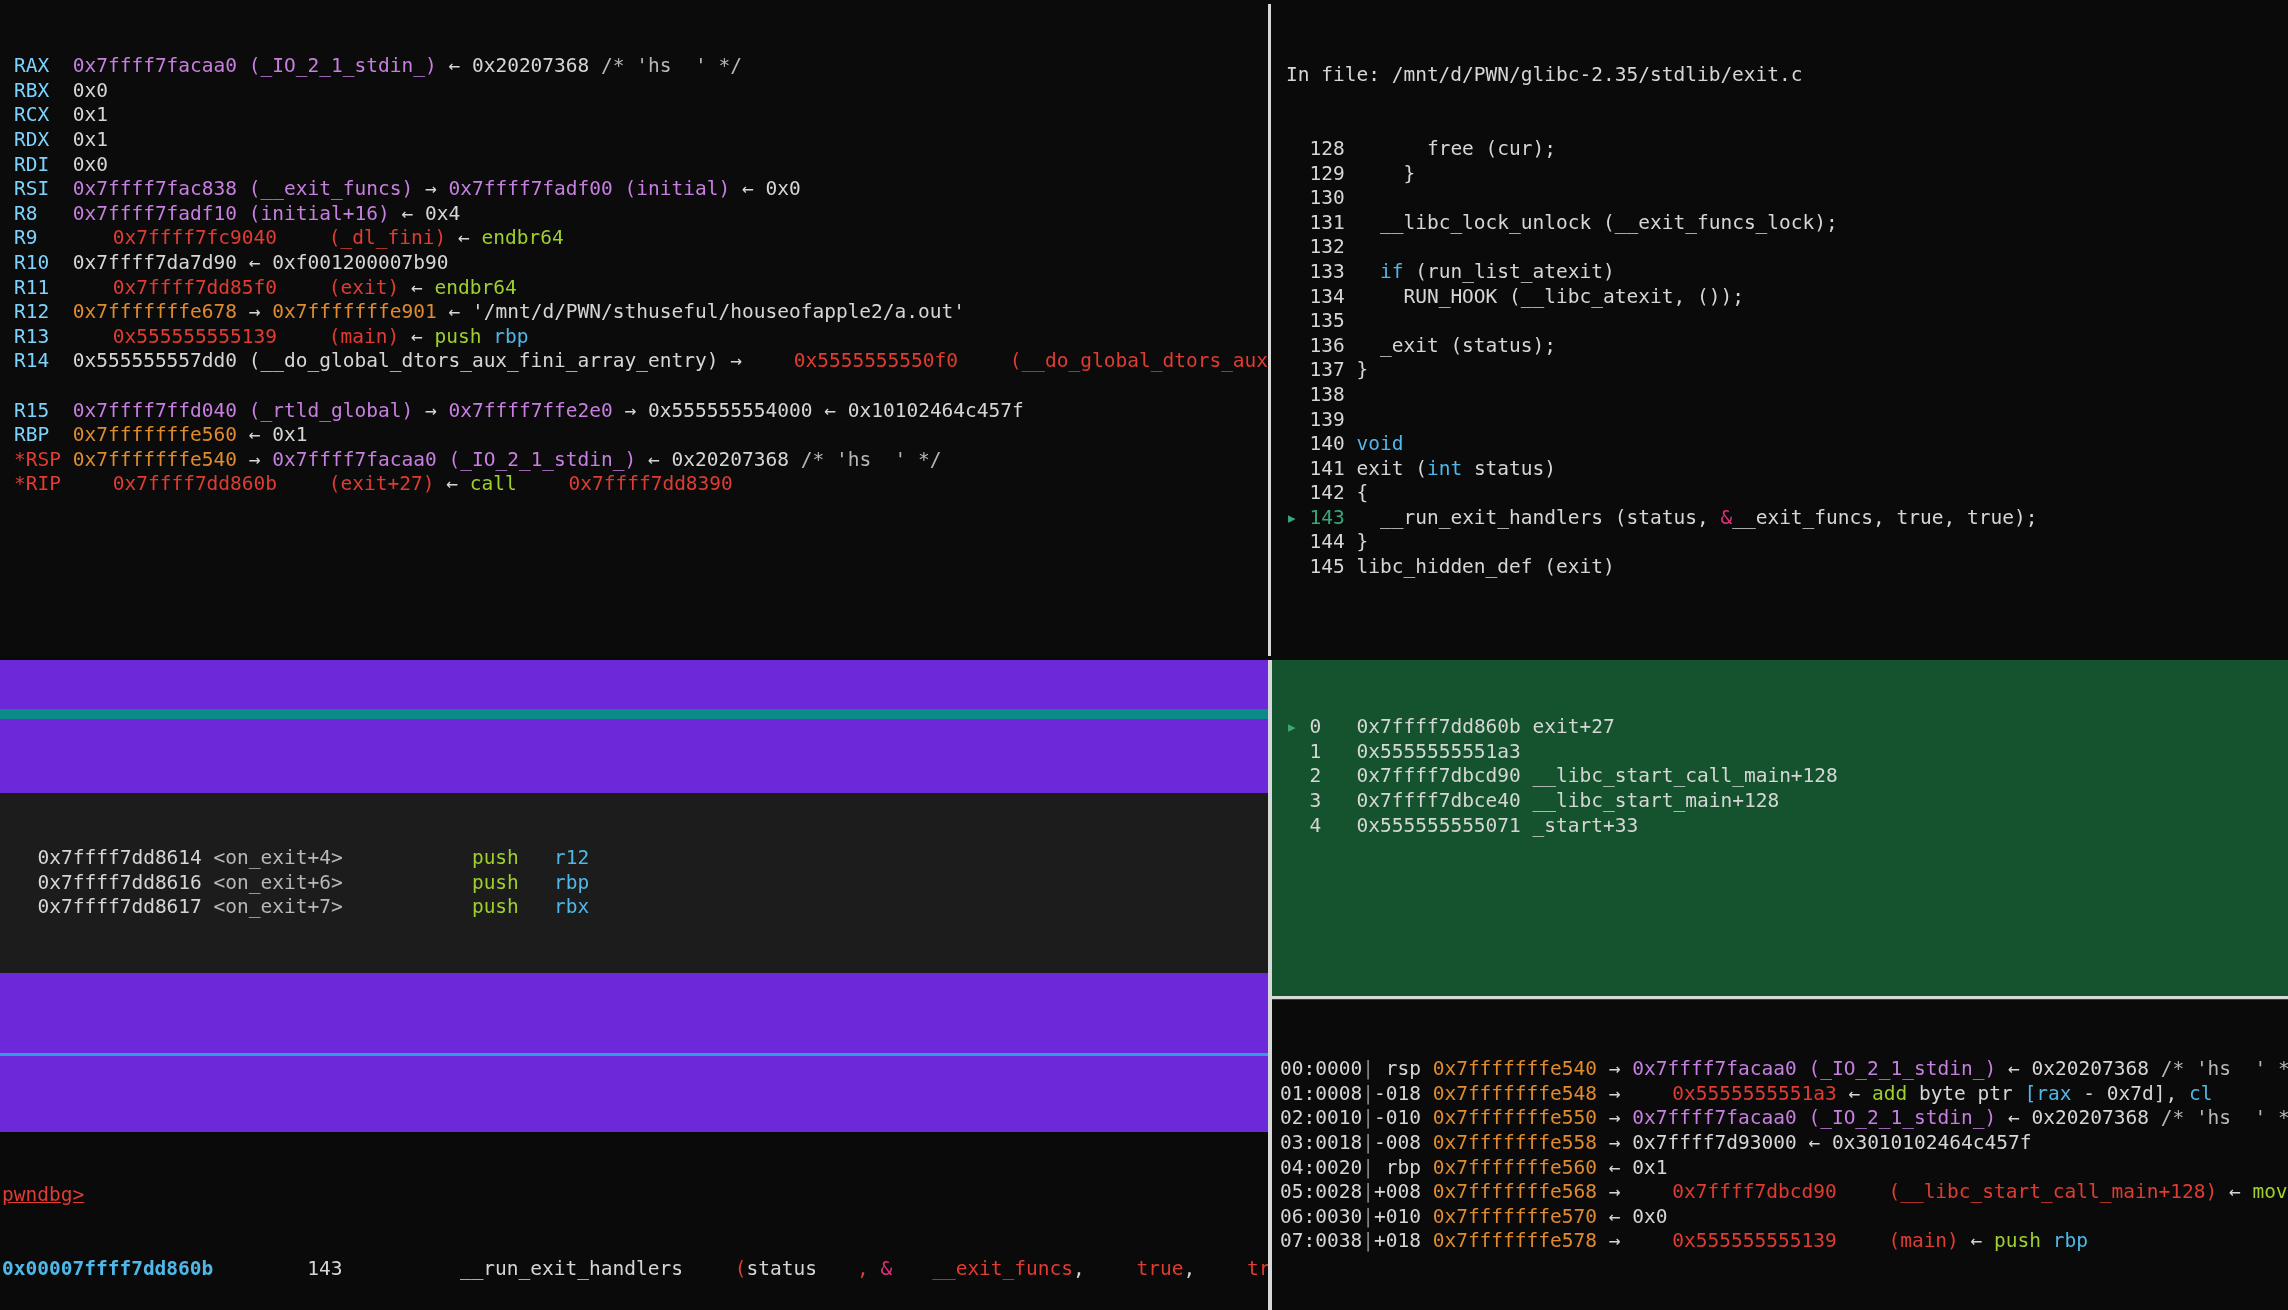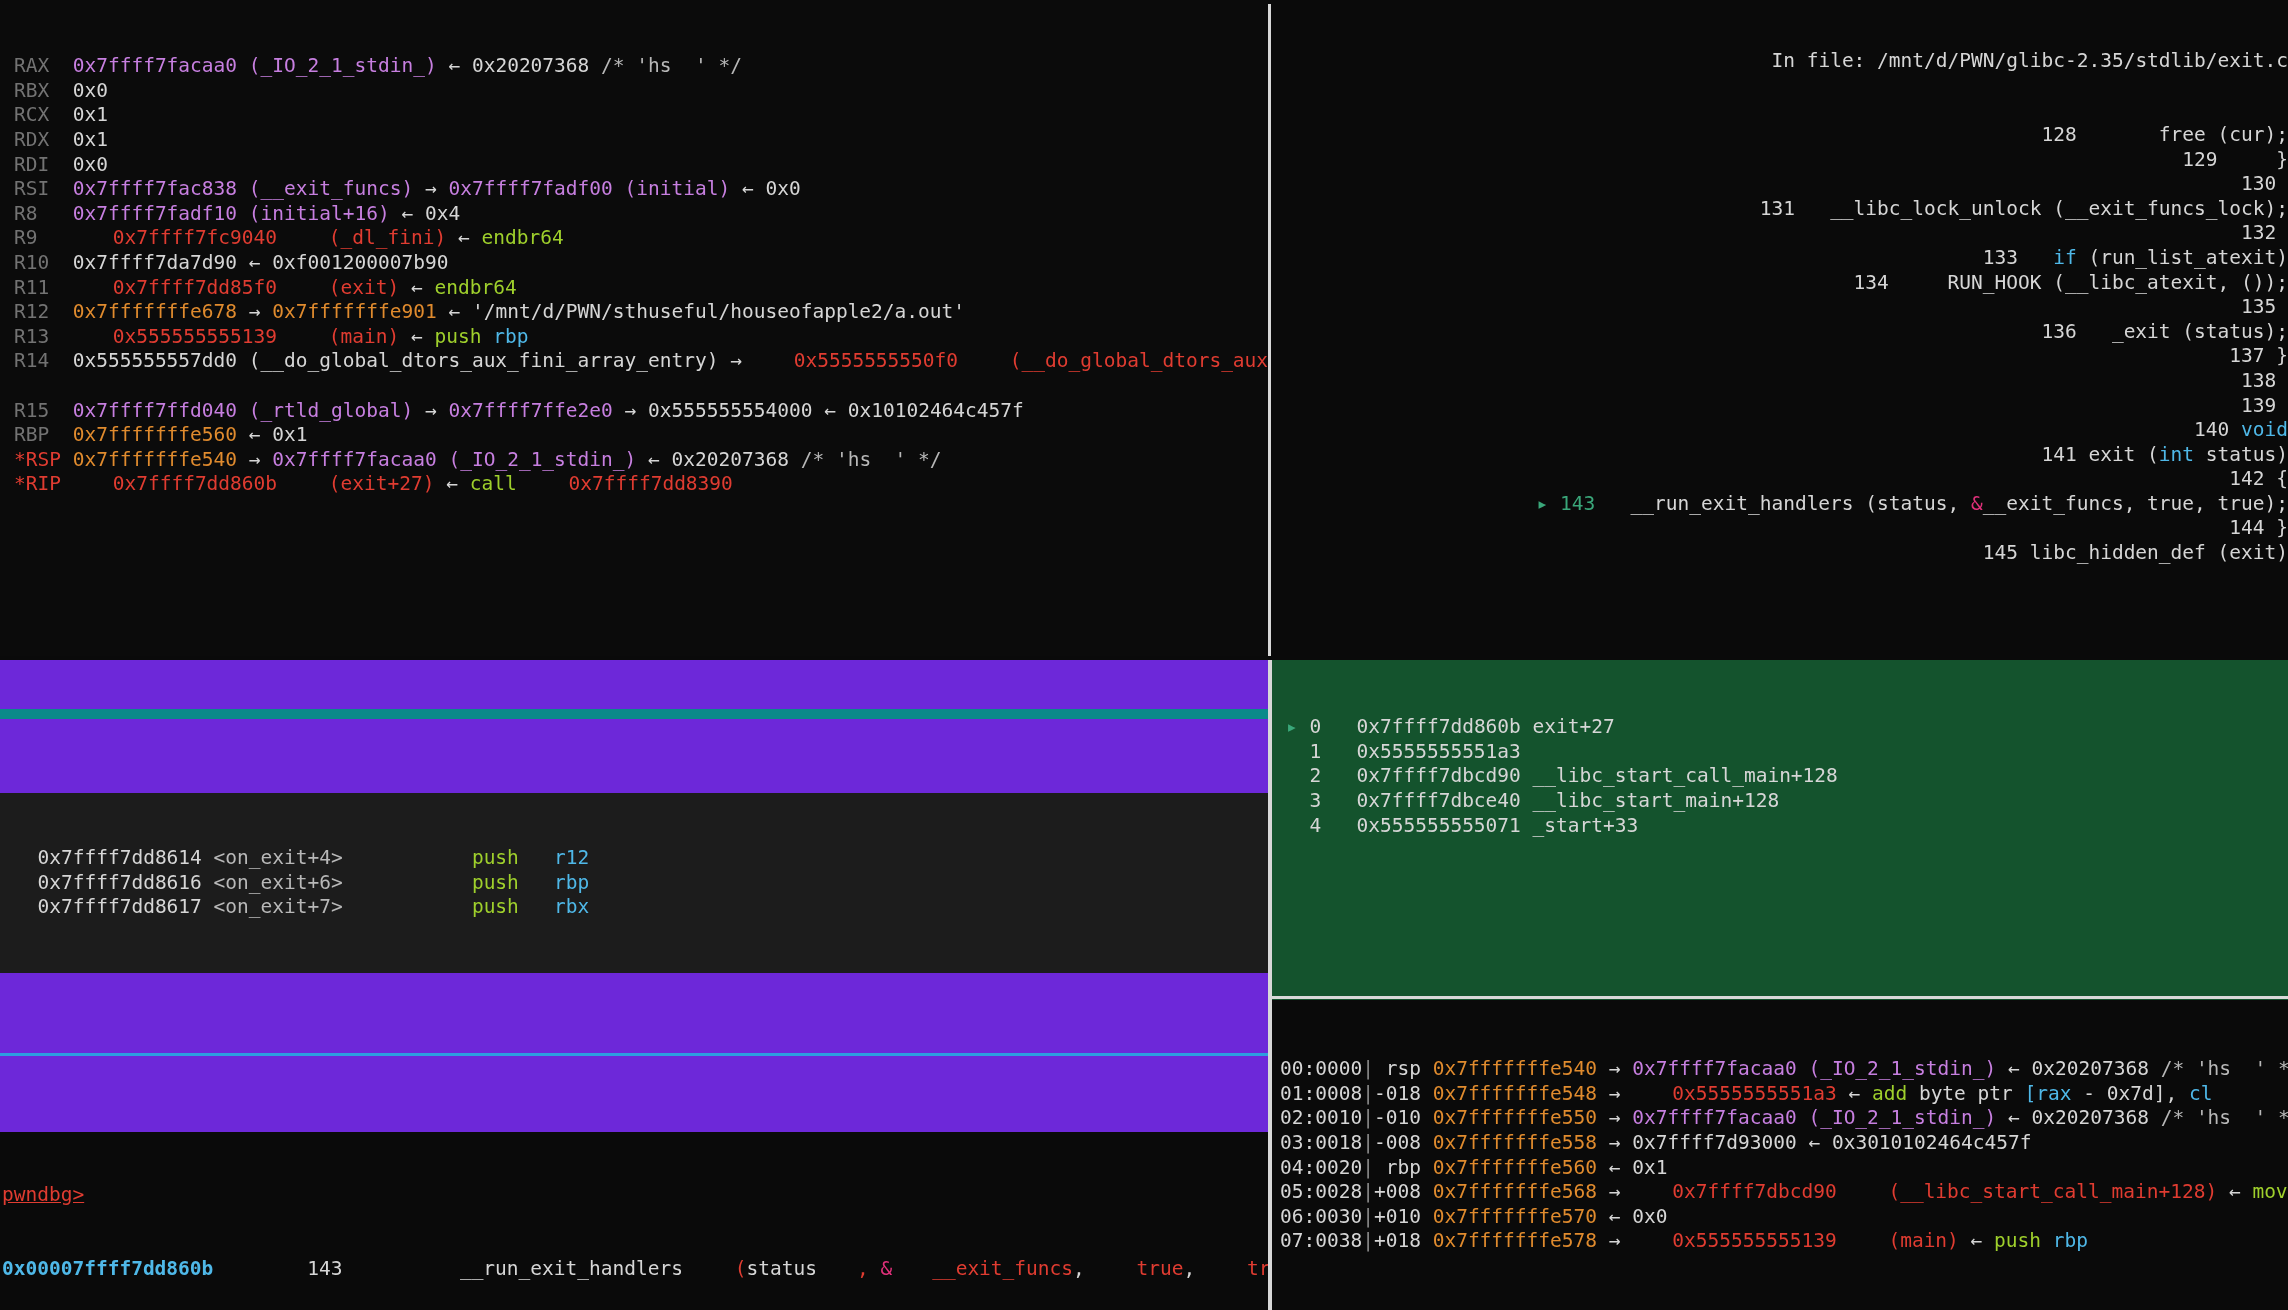--- a/index.html
+++ b/index.html
@@ -10,38 +10,38 @@
     line-height:24.6px;
     color:#d6d6d6;
     overflow:hidden;
   }
   .screen{position:relative;width:2288px;height:1310px;background:#0a0a0a;}
 
   
   .pane{position:absolute;box-sizing:border-box;overflow:hidden;white-space:pre;}
 
   #regs-pane   {left:0;   top:0;    width:1268px;height:656px;background:#0b0b0b;padding:5px 0 0 14px;}
-  #src-pane    {left:1272px;top:0;  width:1016px;height:656px;background:#0a0a0a;padding:0 0 0 14px;text-align:right;}
+  #src-pane    {left:1272px;top:0;  width:1016px;height:656px;background:#0a0a0a;padding:14px 0 0 14px;}
   #split-v-top {position:absolute;left:1268px;top:4px;width:3px;height:652px;background:#d8d8d8;}
 
   #ctx-pane    {left:0;top:660px;width:1268px;height:650px;background:#6d28d9;}
   #bt-pane     {left:1272px;top:660px;width:1016px;height:340px;background:#14532d;padding:6px 0 0 14px;}
   #stack-pane  {left:1272px;top:1002px;width:1016px;height:308px;background:#0a0a0a;padding:6px 0 0 8px;}
   #split-v-bot {position:absolute;left:1268px;top:660px;width:4px;height:650px;background:#d8d8d8;}
   #split-h-right{position:absolute;left:1272px;top:996px;width:1016px;height:3px;background:#d8d8d8;}
   #bt-topbar   {position:absolute;left:1272px;top:660px;width:1016px;height:6px;background:#0a0a0a;}
 
   
   .ctx-topbar{height:10px;background:#0b8a8a;}
   .ctx-code{padding:4px 0 4px 14px;background:#1c1c1c;}
   .ctx-rule{height:3px;background:#2e9ee0;margin:6px 0 2px 0;}
   .ctx-block{padding:0 0 0 0;background:#1c1c1c;}
 
   
-  .reg-name{color:#737373;}
+  .reg-name{color:#7dd3fc;}
   .c-white{color:#d6d6d6;}
   .c-grey {color:#b8b8b8;}
   .c-purple{color:#c77fe0;}       
   .c-red   {color:#e03c31;margin-left:40px;}       
   .c-orange{color:#e08b2e;text-align:right;}       
   .c-blue  {color:#4fb8e8;font-weight:bold;}       
   .c-green {color:#9fd02c;}       
   .c-cyan  {color:#4fb8e8;}
   .c-pink  {color:#e0307a;}
   .c-prompt{color:#e03c31;text-decoration:underline;}

